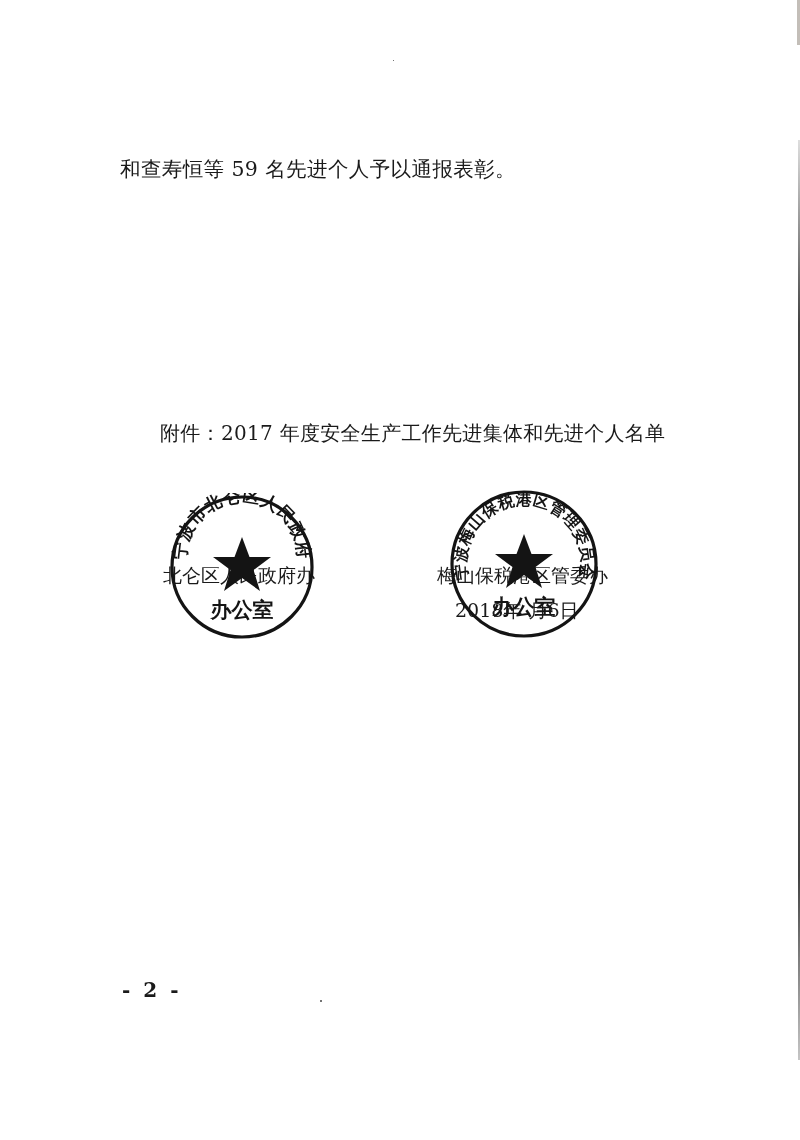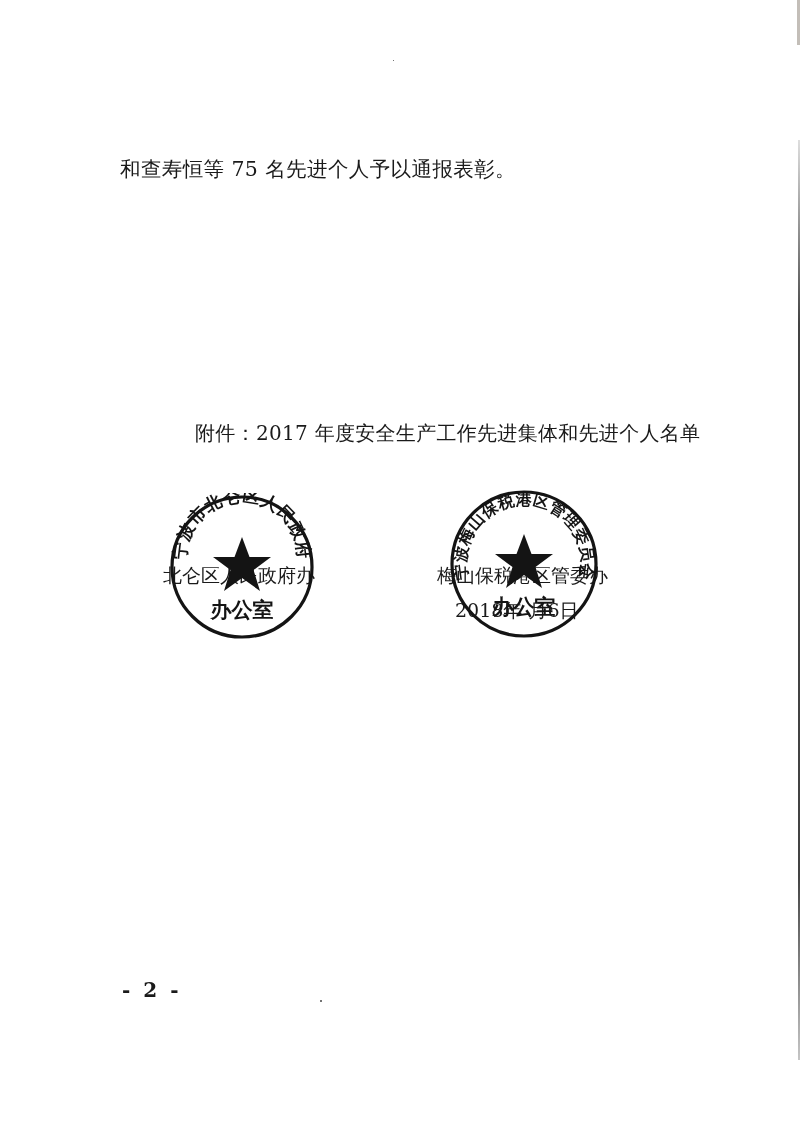--- a/index.html
+++ b/index.html
@@ -48,21 +48,20 @@
     .indent {
       text-indent: 41px;
     }
     .attachment {
       position: absolute;
       left: 160px;
       top: 420px;
       font-size: 20px;
       letter-spacing: 0.3px;
       white-space: nowrap;
-      margin-left: 35px;
     }
     .sign-line {
       position: absolute;
       font-size: 19px;
       white-space: nowrap;
     }
     .stamp {
       position: absolute;
     }
     .page-number {
@@ -82,21 +81,21 @@
       border-radius: 50%;
     }
   </style>
 </head>
 <body>
 
 <div class="page-edge-top"></div>
 <div class="page-edge"></div>
 
 <div class="body-text">
-  <p>和查寿恒等 75 名先进个人予以通报表彰。</p>
+  <p>和查寿恒等 59 名先进个人予以通报表彰。</p>
 </div>
 
 <div class="attachment">
   <span>附件：</span><span>2017 年度安全生产工作先进集体和先进个人名单</span>
 </div>
 
 <div class="sign-line" style="left:163px; top:563px;">北仑区人民政府办</div>
 <div class="sign-line" style="left:437px; top:563px;">梅山保税港区管委办</div>
 <div class="sign-line" style="left:455px; top:598px;">2018年 月6日</div>
 

